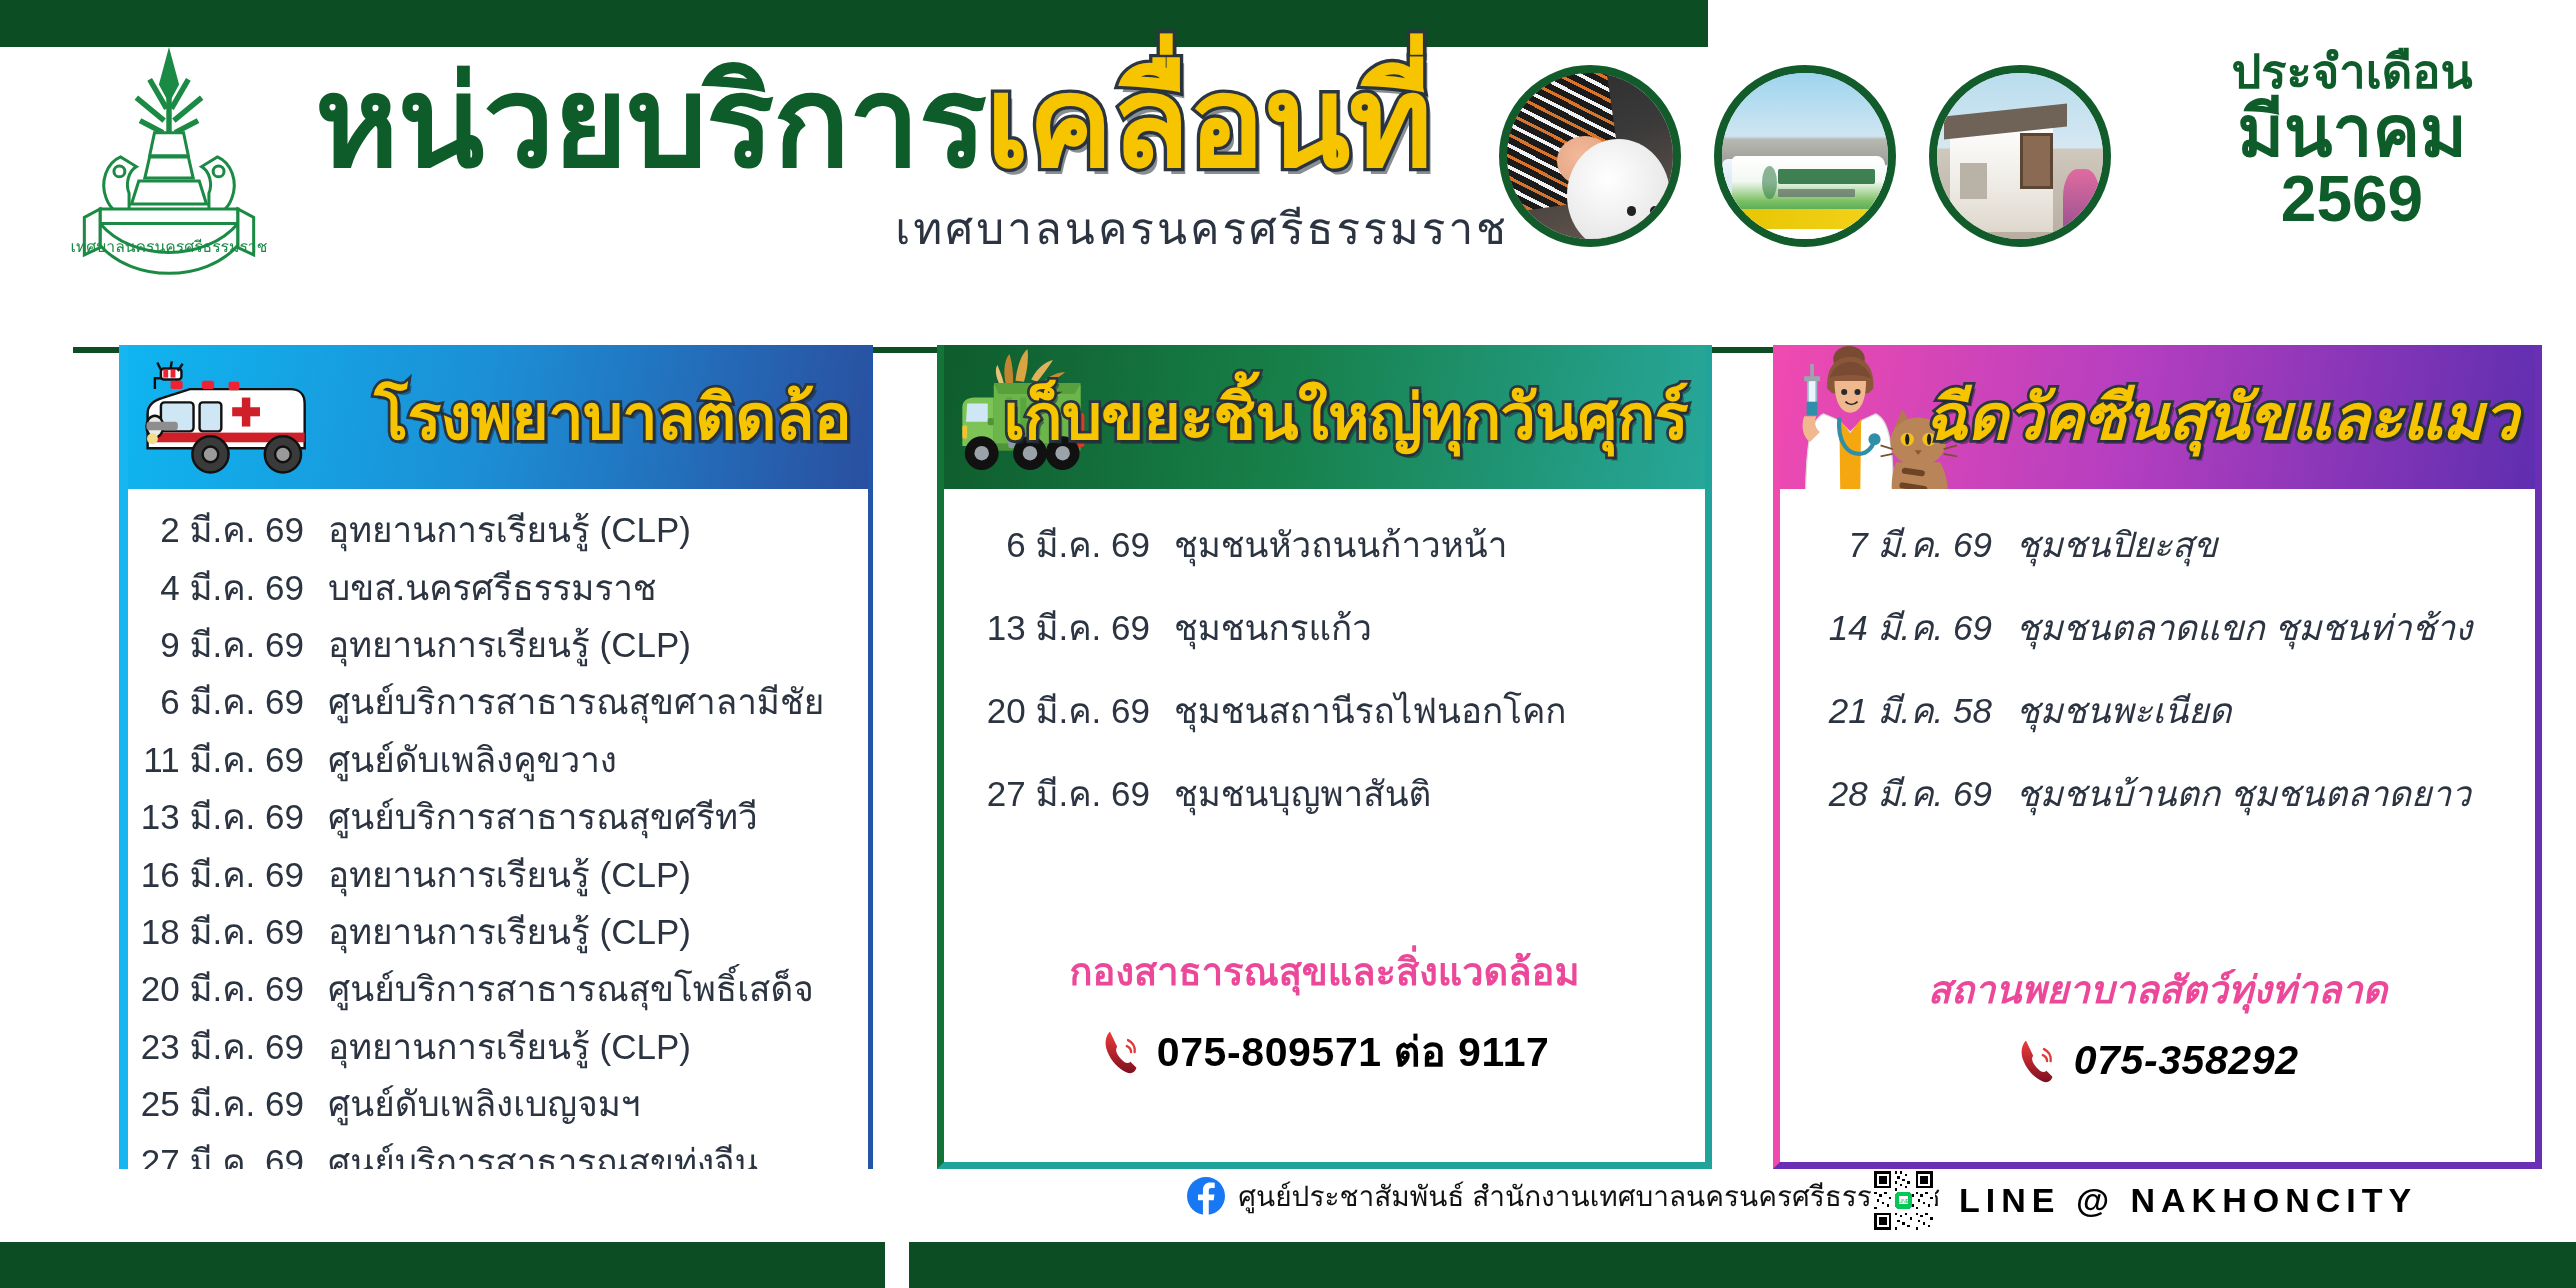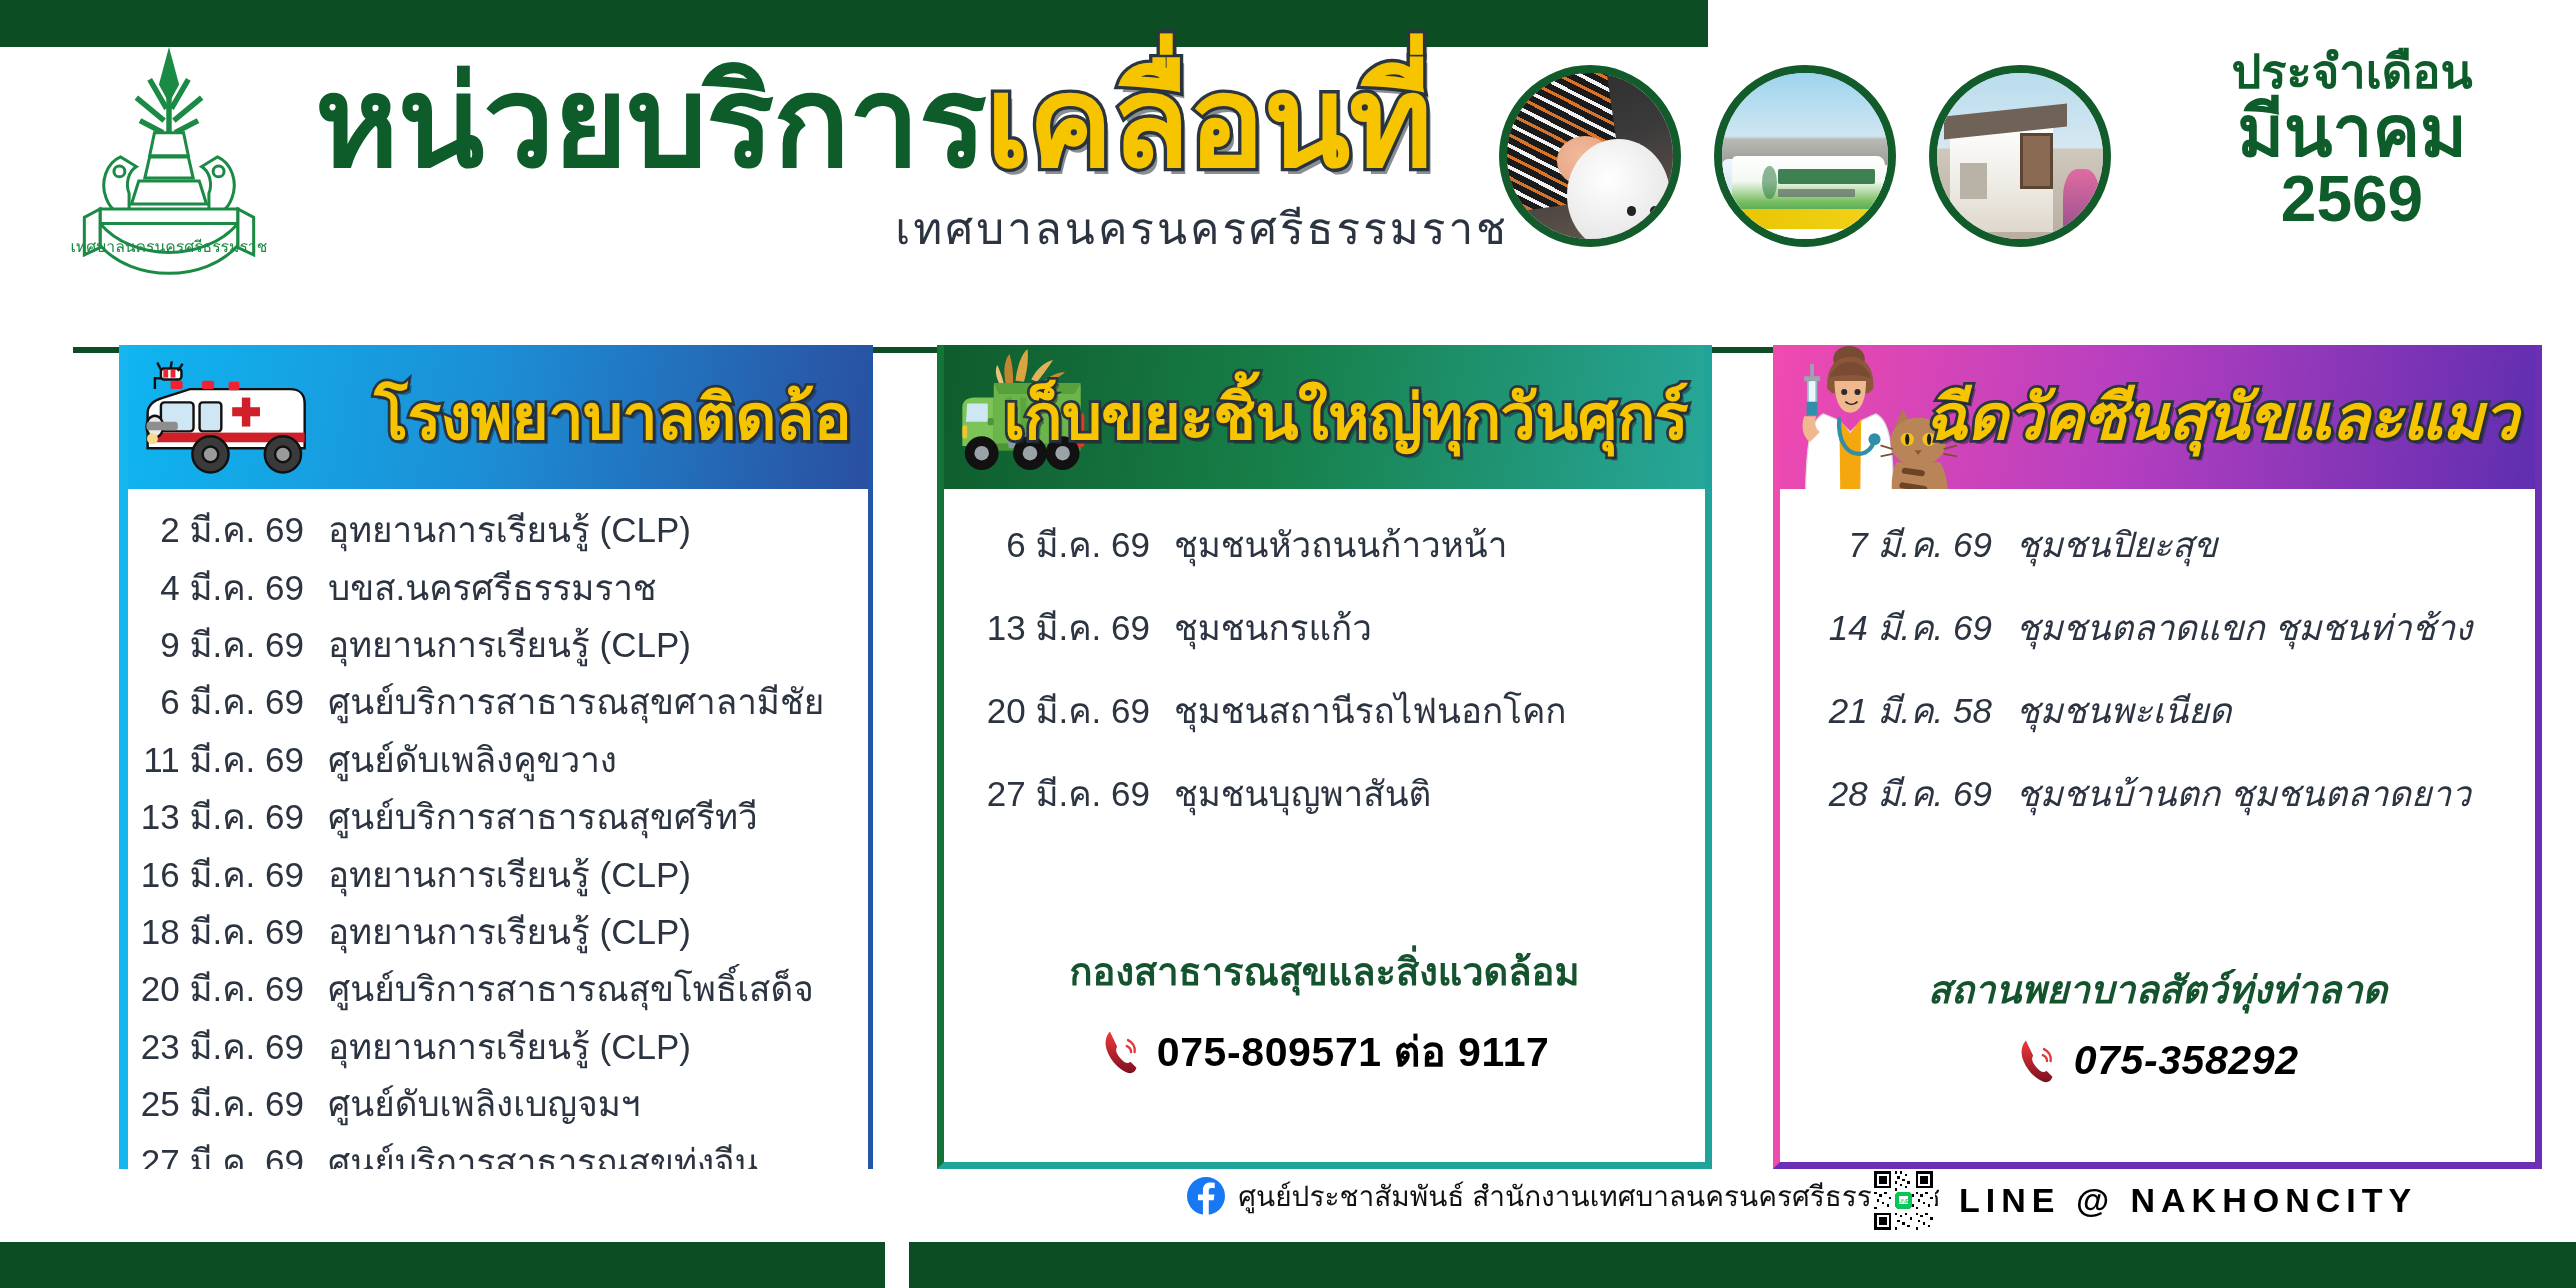--- a/index.html
+++ b/index.html
@@ -112,21 +112,21 @@
     text-shadow: 3.6px 4.2px 0 rgba(30,40,50,.5);
     white-space:nowrap; letter-spacing:-0.6px;
   }
 
   .card-body { position:relative; background:#fff; }
 
   .row { display:flex; align-items:baseline; }
   .row .date { flex:0 0 auto; text-align:right; color:#2b3440; font-size:35px; white-space:nowrap; }
   .row .place { color:#2b3440; font-size:35px; white-space:nowrap; }
 
-  .dept { text-align:center; font-weight:bold; color:#14532d; font-size:38px; }
+  .dept { text-align:center; font-weight:bold; color:#ec4899; font-size:38px; }
   .phone-line { display:flex; align-items:center; justify-content:center; gap:13.3px; margin-top:17px; }
   .phone-ico { width:44px; height:47px; flex:0 0 auto; }
   .phone-num { font-weight:bold; color:#000; font-size:41px; letter-spacing:0.6px; white-space:nowrap; }
 
   
   #card1 { left:79px; width:754px; height:824px;
            border-left:9.7px solid #17b6f0; border-right:5.5px solid #2355a8;
            border-bottom:9.7px solid; border-image: linear-gradient(90deg,#17b6f0,#2355a8) 1; }
   #card1 .card-head-bg { background:linear-gradient(100deg,#0fb5f0 0%,#1c8fd6 48%,#2a4fa0 100%); }
   #card1 .card-body { padding:13.3px 0 0 0; }

